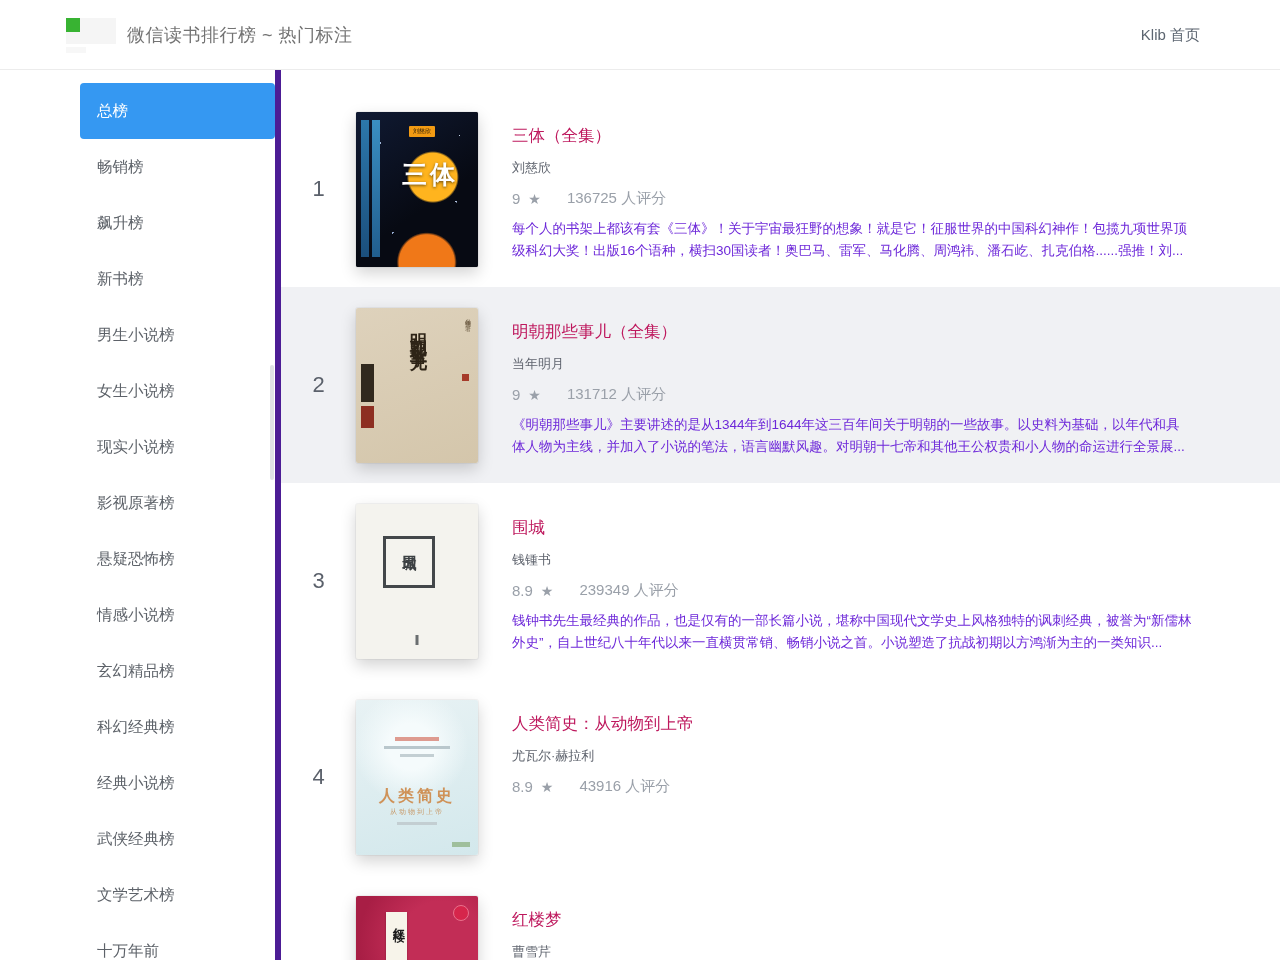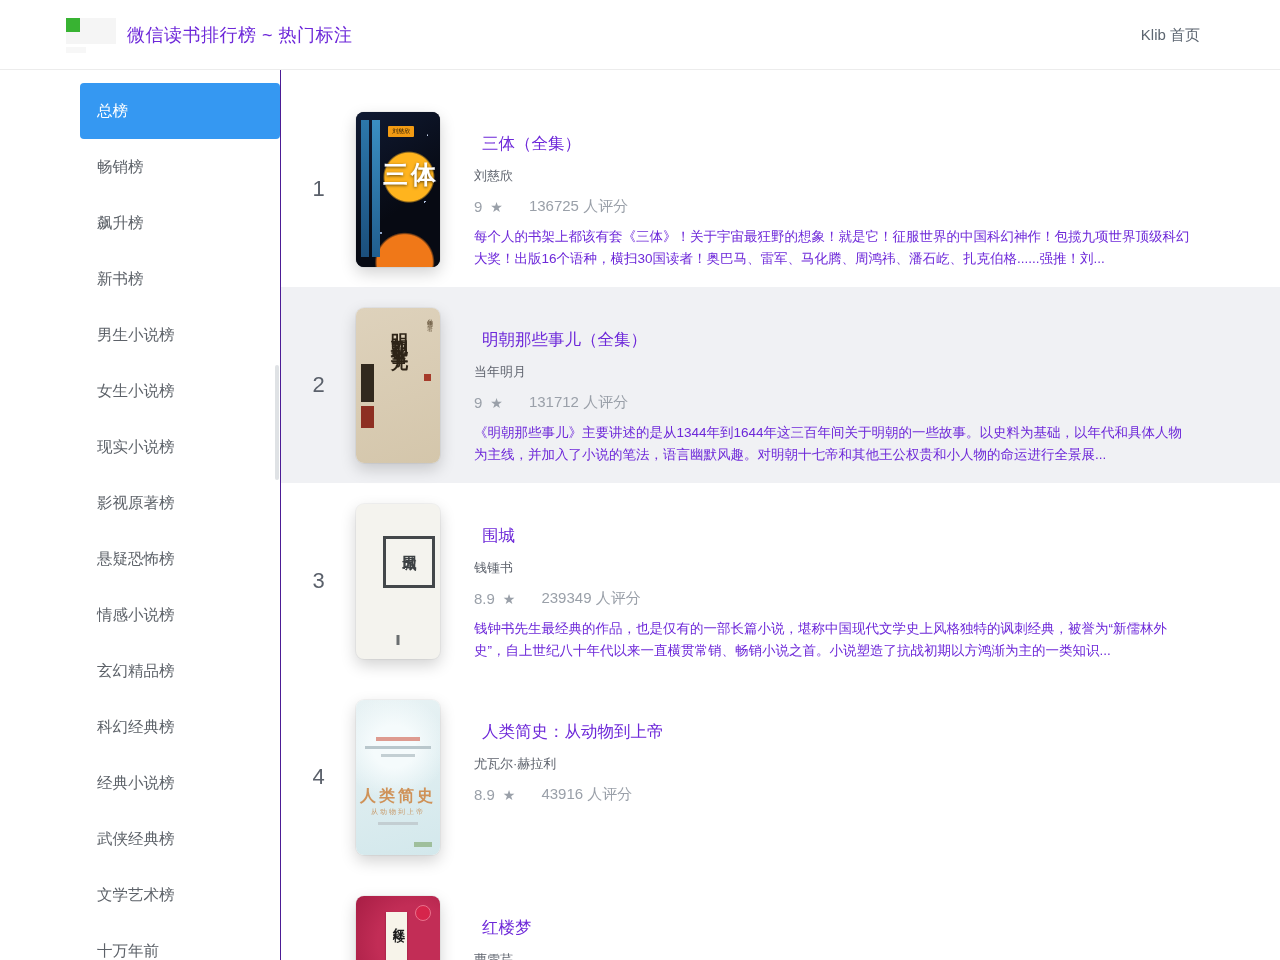--- a/index.html
+++ b/index.html
@@ -6,51 +6,51 @@
   html, body { margin: 0; padding: 0; width: 1280px; height: 960px; overflow: hidden; background: #fff;
     font-family: "Liberation Sans", "DejaVu Sans", sans-serif; }
 
   
   header { height: 70px; border-bottom: 1px solid #ececec; background: #fff; }
   .h-inner { display: flex; align-items: center; height: 70px; padding: 0 80px 0 66px; }
   .logo { position: relative; width: 52px; height: 36px; margin-right: 9px; flex: none; }
   .logo-rect { position: absolute; left: 0; top: 1px; width: 50px; height: 26px; background: #f5f5f5; }
   .logo-green { position: absolute; left: 0; top: 1px; width: 14px; height: 14px; background: #38b332; }
   .logo-sub { position: absolute; left: 0; top: 30px; width: 20px; height: 6px; background: #f7f7f7; }
-  h1.page-title { margin: 0; font-size: 18px; font-weight: 500; color: #6d28d9; letter-spacing: .5px; }
+  h1.page-title { margin: 0; font-size: 18px; font-weight: 500; color: #737373; letter-spacing: .5px; }
   .home-link { margin-left: auto; font-size: 15px; color: #5c6570; text-decoration: none; cursor: pointer; }
 
   
   .layout { display: flex; height: 890px; overflow: hidden; }
-  aside { position: relative; width: 201px; margin-left: 80px; border-right: 1px solid #4c1d95;
+  aside { position: relative; width: 201px; margin-left: 80px; border-right: 6px solid #4c1d95;
     padding-top: 13px; flex: none; }
   .side-item { height: 56px; line-height: 56px; padding-left: 17px; font-size: 15.5px; color: #5d6269;
     cursor: pointer; white-space: nowrap; }
   .side-item.active { background: var(--accent); color: #fff; border-radius: 4px; }
   .scroll-thumb { position: absolute; right: 1px; top: 295px; width: 4px; height: 115px;
     background: #dfe2e5; border-radius: 2px; }
 
   main { flex: 1; min-width: 0; padding-top: 21px; }
   .row { display: flex; height: 196px; cursor: pointer; }
   .row.highlight { background: var(--highlight); }
   .rank { width: 75px; flex: none; display: flex; align-items: center; justify-content: center;
     font-size: 22px; color: #5b616b; }
   .info { flex: 1; min-width: 0; margin-left: 34px; padding: 33px 87px 0 0; }
-  .title { margin: 8px; font-size: 16.5px; font-weight: 400; color: #6d28d9; line-height: 22px; }
+  .title { margin: 0; font-size: 16.5px; font-weight: 400; color: #be185d; line-height: 22px; }
   .author { margin-top: 13px; font-size: 13px; color: #5f646e; }
   .rating { margin-top: 12px; display: flex; align-items: center; font-size: 15px; color: #9aa0a9; }
   .star { margin: 0 5px 0 8px; font-size: 14px; }
   .rc { margin-left: 21px; }
   .desc { margin: 10px 0 0; font-size: 13.5px; line-height: 22px; color: #6d28d9;
     display: -webkit-box; -webkit-line-clamp: 2; -webkit-box-orient: vertical;
     overflow: hidden; max-height: 44px; }
 
   
-  .cover { position: relative; width: 84px; height: 155px; margin: auto 0; flex: none;
-    border-radius: 8px; overflow: hidden; background: #fff;
+  .cover { position: relative; width: 122px; height: 155px; margin: auto 0; flex: none;
+    border-radius: 2px; overflow: hidden; background: #fff;
     box-shadow: 0 6px 16px rgba(0,0,0,.18), 0 0 0 1px rgba(0,0,0,.04); }
   .cp { position: absolute; box-sizing: border-box; }
 
   .cover--santi { background: #0b0f1d; }
   .st-space { inset: 0;
     background:
       radial-gradient(circle 26px at 63% 42%, #ffb41e 92%, rgba(255,180,30,0) 100%),
       radial-gradient(circle 30px at 58% 97%, #f07818 92%, rgba(240,120,24,0) 100%),
       radial-gradient(circle 2px at 20% 20%, #9fb6d8 50%, transparent 51%),
       radial-gradient(circle 1.5px at 85% 15%, #c6d4ea 50%, transparent 51%),

